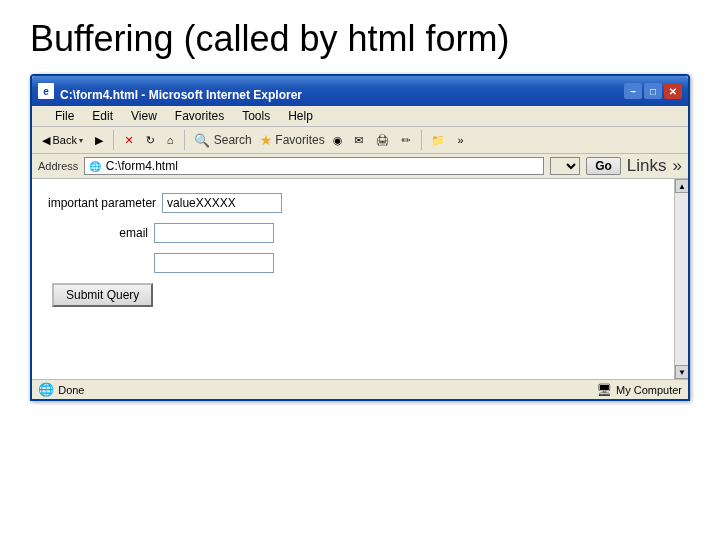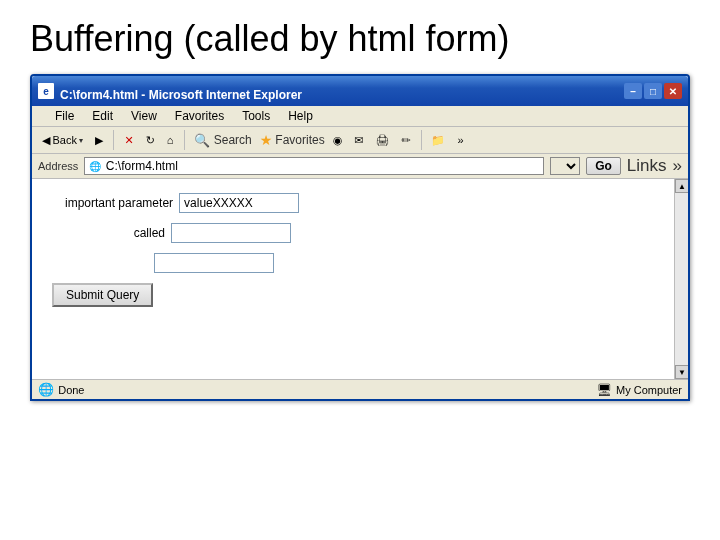--- a/index.html
+++ b/index.html
@@ -208,21 +208,20 @@
       padding: 14px 16px;
       min-height: 200px;
       position: relative;
     }
 
     .form-row {
       display: flex;
       align-items: center;
       margin-bottom: 10px;
       gap: 6px;
-      margin-left: 17px;
     }
     .form-label {
       font-size: 12px;
       font-family: "Segoe UI", Tahoma, Arial, sans-serif;
       color: #000;
       min-width: 100px;
       text-align: right;
     }
     .form-input {
       border: 1px solid #7f9db9;
@@ -404,21 +403,21 @@
 
   <div class="content-with-scroll">
     <div class="content-area">
 
       <div class="form-row">
         <label class="form-label">important parameter</label>
         <input class="form-input" type="text" value="valueXXXXX" style="">
       </div>
 
       <div class="form-row">
-        <label class="form-label">called</label>
+        <label class="form-label">email</label>
         <input class="form-input" type="text" value="" style="">
       </div>
 
       <div class="form-row" style="margin-left: 106px;">
         <input class="form-input-hidden" type="text" value="" style="">
       </div>
 
       <div class="submit-row" style="margin-left: 4px;">
         <button class="submit-btn">Submit Query</button>
       </div>

